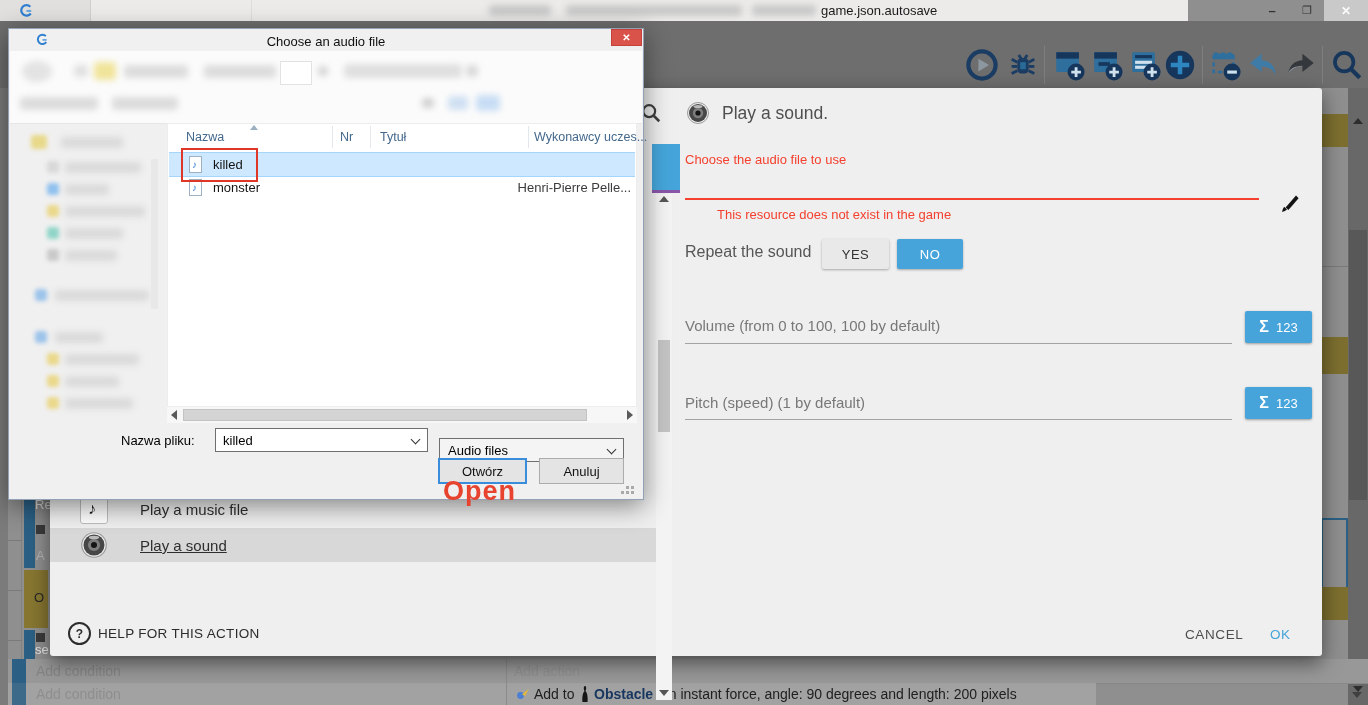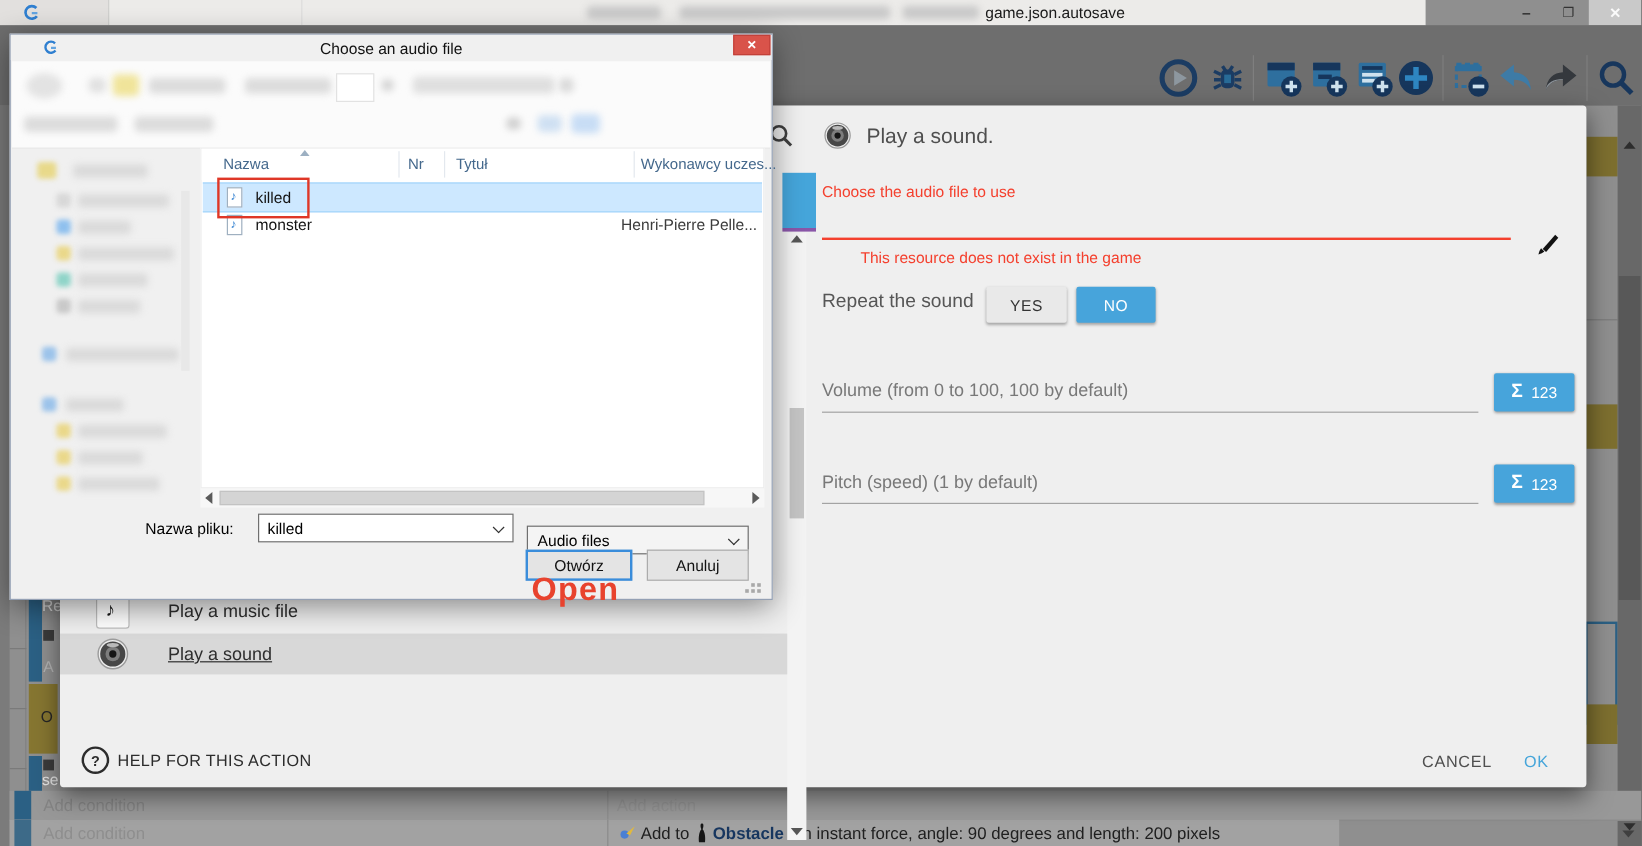--- a/index.html
+++ b/index.html
@@ -167,21 +167,21 @@
     <div class="abs" style="left:1px;top:142px;width:18px;height:270px;background:#585858;"></div>
     <div class="tri" style="left:5px;top:598px;border-left:5px solid transparent;border-right:5px solid transparent;border-top:6px solid #2d2d2d;"></div>
   </div>
 
   <div class="abs" style="left:8px;top:659px;width:1360px;height:24px;background:#989898;border-bottom:1px solid #898989;">
     <div class="abs" style="left:4px;top:0;width:14px;height:24px;background:#2b6084;"></div>
     <span class="t" style="left:28px;top:4px;font-size:14px;color:#858585;">Add condition</span>
     <div class="abs" style="left:498px;top:0;width:1px;height:24px;background:#8a8a8a;"></div>
     <span class="t" style="left:506px;top:4px;font-size:14px;color:#8f8f8f;">Add action</span>
   </div>
-  <div class="abs" style="left:8px;top:683px;width:1088px;height:22px;background:#a2a2a2;padding-left:20px;">
+  <div class="abs" style="left:8px;top:683px;width:1088px;height:22px;background:#a2a2a2;">
     <div class="abs" style="left:4px;top:0;width:14px;height:22px;background:#2b6084;opacity:.85;"></div>
     <span class="t" style="left:28px;top:3px;font-size:14px;color:#8e8e8e;">Add condition</span>
     <div class="abs" style="left:498px;top:0;width:1px;height:22px;background:#8a8a8a;"></div>
     <svg class="abs" style="left:508px;top:4px;" width="14" height="14" viewBox="0 0 14 14">
         <circle cx="4.5" cy="8.5" r="3.4" fill="#4a7fd4"></circle>
         <path d="M6 7.5 L13 1.5 L9 9 Z" fill="#e2b93c"></path>
       </svg>
     <span class="t" style="left:526px;top:3px;font-size:14px;color:#202020;">Add to</span>
     <svg class="abs" style="left:573px;top:3px;" width="8" height="16" viewBox="0 0 8 16">
         <path d="M4 0 C5.5 0 5.5 3 4.5 5 C6.5 7 7 12 6.5 16 L1.5 16 C1 12 1.5 7 3.5 5 C2.5 3 2.5 0 4 0 Z" fill="#151515"></path>

